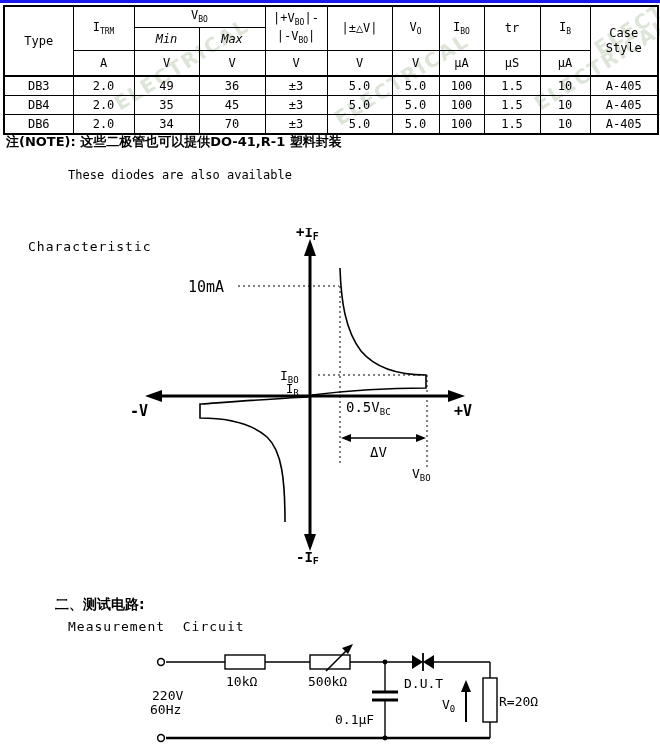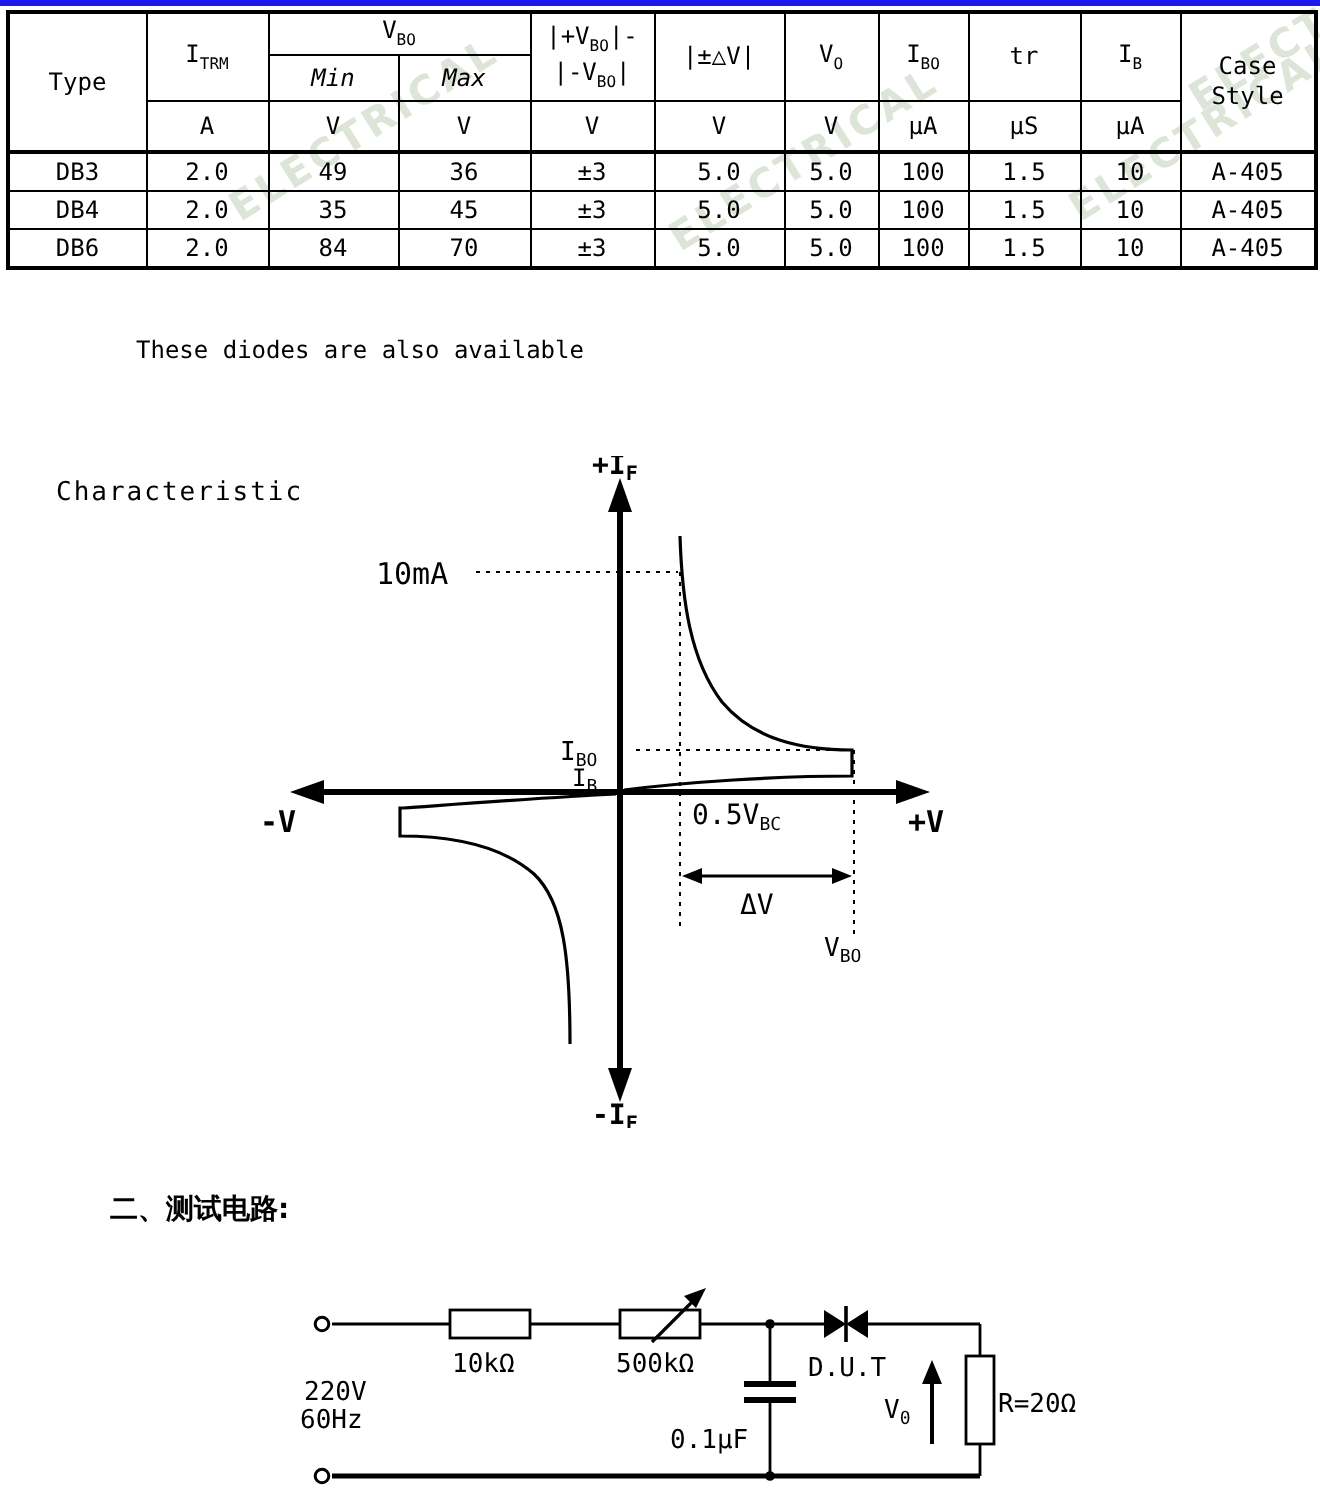--- a/index.html
+++ b/index.html
@@ -108,33 +108,34 @@
           <td>5.0</td>
           <td>5.0</td>
           <td>100</td>
           <td>1.5</td>
           <td>10</td>
           <td>A-405</td>
         </tr>
         <tr>
           <td>DB6</td>
           <td>2.0</td>
-          <td>84</td>
+          <td>34</td>
           <td>70</td>
           <td>±3</td>
           <td>5.0</td>
           <td>5.0</td>
           <td>100</td>
           <td>1.5</td>
           <td>10</td>
           <td>A-405</td>
         </tr>
       </tbody>
   </table>
 
+  <div class="txt cjk" style="left:6px;top:133px;font-size:13px;">注(NOTE): 这些二极管也可以提供DO-41,R-1 塑料封装</div>
   <div class="txt" style="left:68px;top:151px;font-size:12px;margin-top:17px;">These diodes are also available</div>
 
   <div class="txt" style="left:28px;top:239px;font-size:13px;letter-spacing:1px;">Characteristic</div>
 
   <svg style="left:120px;top:228px;" width="372" height="336" viewBox="0 0 372 336">
 
     <line x1="190" y1="16" x2="190" y2="318" stroke="#000" stroke-width="3"></line>
     <line x1="30" y1="168" x2="340" y2="168" stroke="#000" stroke-width="3"></line>
     <polygon points="190,11 184,28 196,28" fill="#000"></polygon>
     <polygon points="190,323 184,306 196,306" fill="#000"></polygon>
@@ -160,20 +161,21 @@
     <text x="334" y="188" font-size="15" font-weight="bold">+V</text>
     <text x="68" y="64" font-size="15">10mA</text>
     <text x="160" y="152" font-size="13"><tspan>I</tspan><tspan dy="3" font-size="9">BO</tspan></text>
     <text x="166" y="165" font-size="12"><tspan>I</tspan><tspan dy="3" font-size="9">B</tspan></text>
     <text x="226" y="184" font-size="14"><tspan>0.5V</tspan><tspan dy="3" font-size="9">BC</tspan></text>
     <text x="250" y="229" font-size="14">ΔV</text>
     <text x="292" y="250" font-size="13"><tspan>V</tspan><tspan dy="3" font-size="9">BO</tspan></text>
   </svg>
 
   <div class="txt cjk" style="left:55px;top:596px;font-size:14px;">二、测试电路:</div>
+  <div class="txt" style="left:68px;top:619px;font-size:13px;letter-spacing:1px;">Measurement  Circuit</div>
 
   <svg style="left:130px;top:640px;" width="420" height="106" viewBox="0 0 420 106">
 
     <line x1="36" y1="22" x2="95" y2="22" stroke="#000" stroke-width="1.4"></line>
     <line x1="135" y1="22" x2="180" y2="22" stroke="#000" stroke-width="1.4"></line>
     <line x1="220" y1="22" x2="282" y2="22" stroke="#000" stroke-width="1.4"></line>
     <line x1="304" y1="22" x2="360" y2="22" stroke="#000" stroke-width="1.4"></line>
     <line x1="360" y1="22" x2="360" y2="38" stroke="#000" stroke-width="1.4"></line>
     <line x1="360" y1="82" x2="360" y2="98" stroke="#000" stroke-width="1.4"></line>
     <line x1="36" y1="98" x2="360" y2="98" stroke="#000" stroke-width="2.4"></line>

